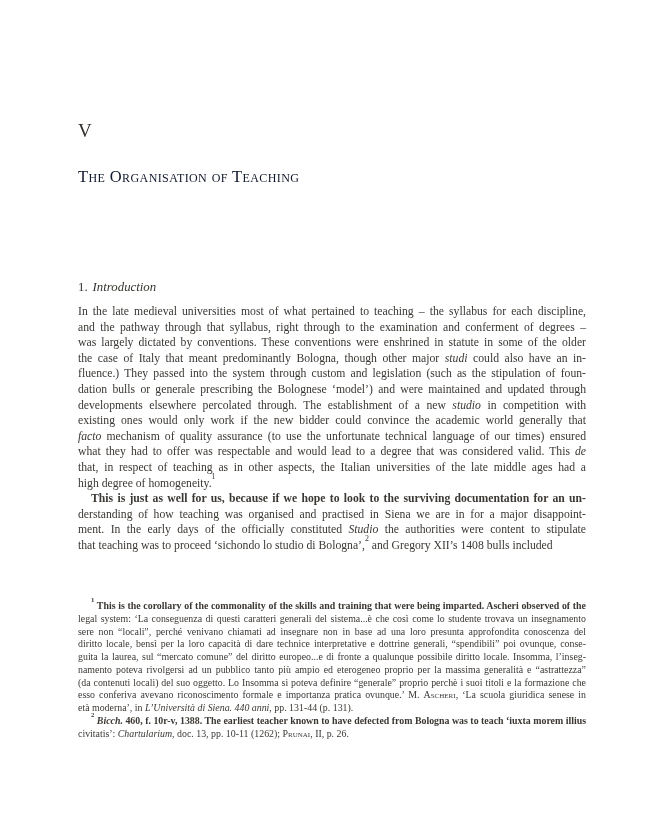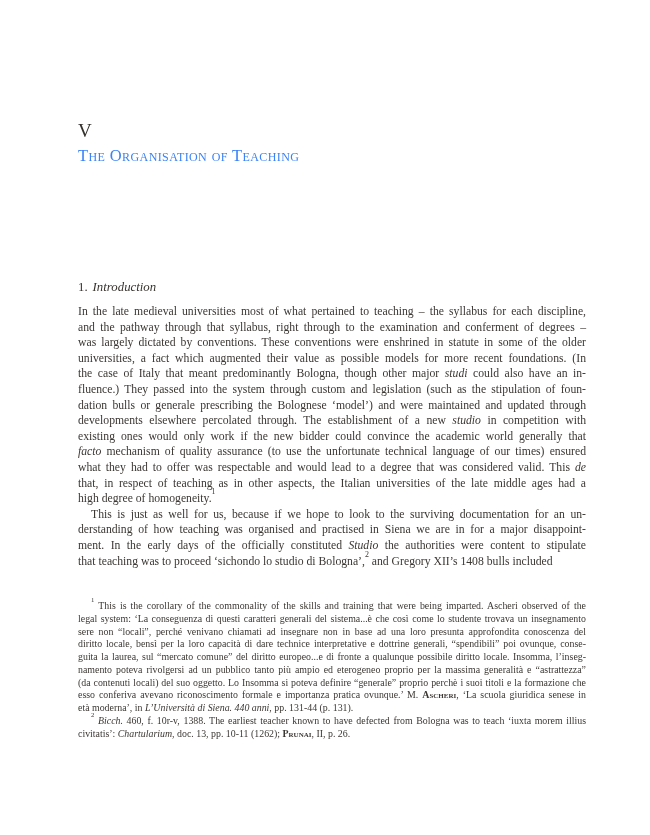--- a/index.html
+++ b/index.html
@@ -11,23 +11,23 @@
     position: relative;
     overflow: hidden;
   }
   .page { position: absolute; inset: 0; background: #ffffff; }
 
   .chapter-number {
     position: absolute; left: 78px; top: 121px;
     font-size: 19px; line-height: 20px; color: #34312c;
   }
   .chapter-title {
-    position: absolute; left: 78px; top: 147px;
+    position: absolute; left: 78px; top: 168px;
     font-size: 16.5px; line-height: 18px;
-    font-variant: small-caps; letter-spacing: 0.4px; color: #3b82f6;
+    font-variant: small-caps; letter-spacing: 0.4px; color: #0f172a;
   }
   .section-heading {
     position: absolute; left: 78px; top: 280px;
     font-size: 12.8px; line-height: 15px; color: #38342f;
   }
   .section-heading .sec-num { margin-right: 5px; }
   .it { font-style: italic; text-align: right; }
 
   .body-text {
     position: absolute; left: 78px; top: 304px; width: 508px;
@@ -40,46 +40,45 @@
     font-size: 9.9px; color: #3b3733;
   }
   .footnotes .line { line-height: 12.75px; height: 12.75px; }
 
   .line {
     text-align: justify;
     text-align-last: justify;
     white-space: normal;
   }
   .line.last { text-align-last: left; }
-  .line.indent { text-indent: 13px; }
+  .line.indent { text-indent: 13px; font-weight: bold; }
 
   sup.fn {
     font-size: 0.68em;
     position: relative; top: -0.38em;
     line-height: 0;
   }
-  .sc { font-variant: small-caps; font-weight: bold; }
+  .sc { font-variant: small-caps; }
 </style>
 </head>
 <body>
 
 <div class="page">
   <div class="chapter-number">V</div>
 
   <div class="chapter-title">The Organisation of Teaching</div>
 
   <div class="section-heading">
     <span class="sec-num">1.</span><span class="it">Introduction</span>
   </div>
 
   <div class="body-text" id="body-text">
       <div class="line">In the late medieval universities most of what pertained to teaching – the syllabus for each discipline,</div>
       <div class="line">and the pathway through that syllabus, right through to the examination and conferment of degrees –</div>
       <div class="line">was largely dictated by conventions. These conventions were enshrined in statute in some of the older</div>
-      <div class="line">universities, a fact which augmented their value as possible models for more recent foundations. (In</div>
       <div class="line">the case of Italy that meant predominantly Bologna, though other major <em>studi</em> could also have an in-</div>
       <div class="line">fluence.) They passed into the system through custom and legislation (such as the stipulation of foun-</div>
       <div class="line">dation bulls or generale prescribing the Bolognese ‘model’) and were maintained and updated through</div>
       <div class="line">developments elsewhere percolated through. The establishment of a new <em>studio</em> in competition with</div>
       <div class="line">existing ones would only work if the new bidder could convince the academic world generally that</div>
       <div class="line"><em>facto</em> mechanism of quality assurance (to use the unfortunate technical language of our times) ensured</div>
       <div class="line">what they had to offer was respectable and would lead to a degree that was considered valid. This <em>de</em></div>
       <div class="line">that, in respect of teaching as in other aspects, the Italian universities of the late middle ages had a</div>
       <div class="line last">high degree of homogeneity.<sup class="fn">1</sup></div>
       <div class="line indent">This is just as well for us, because if we hope to look to the surviving documentation for an un-</div>

